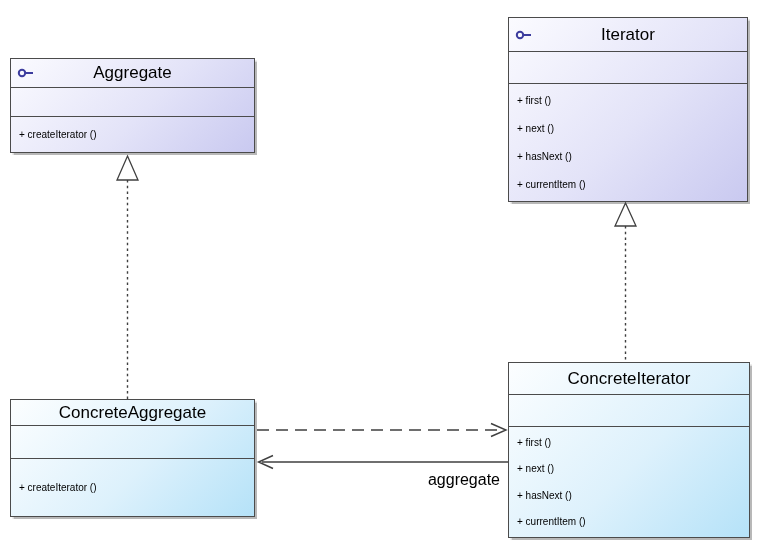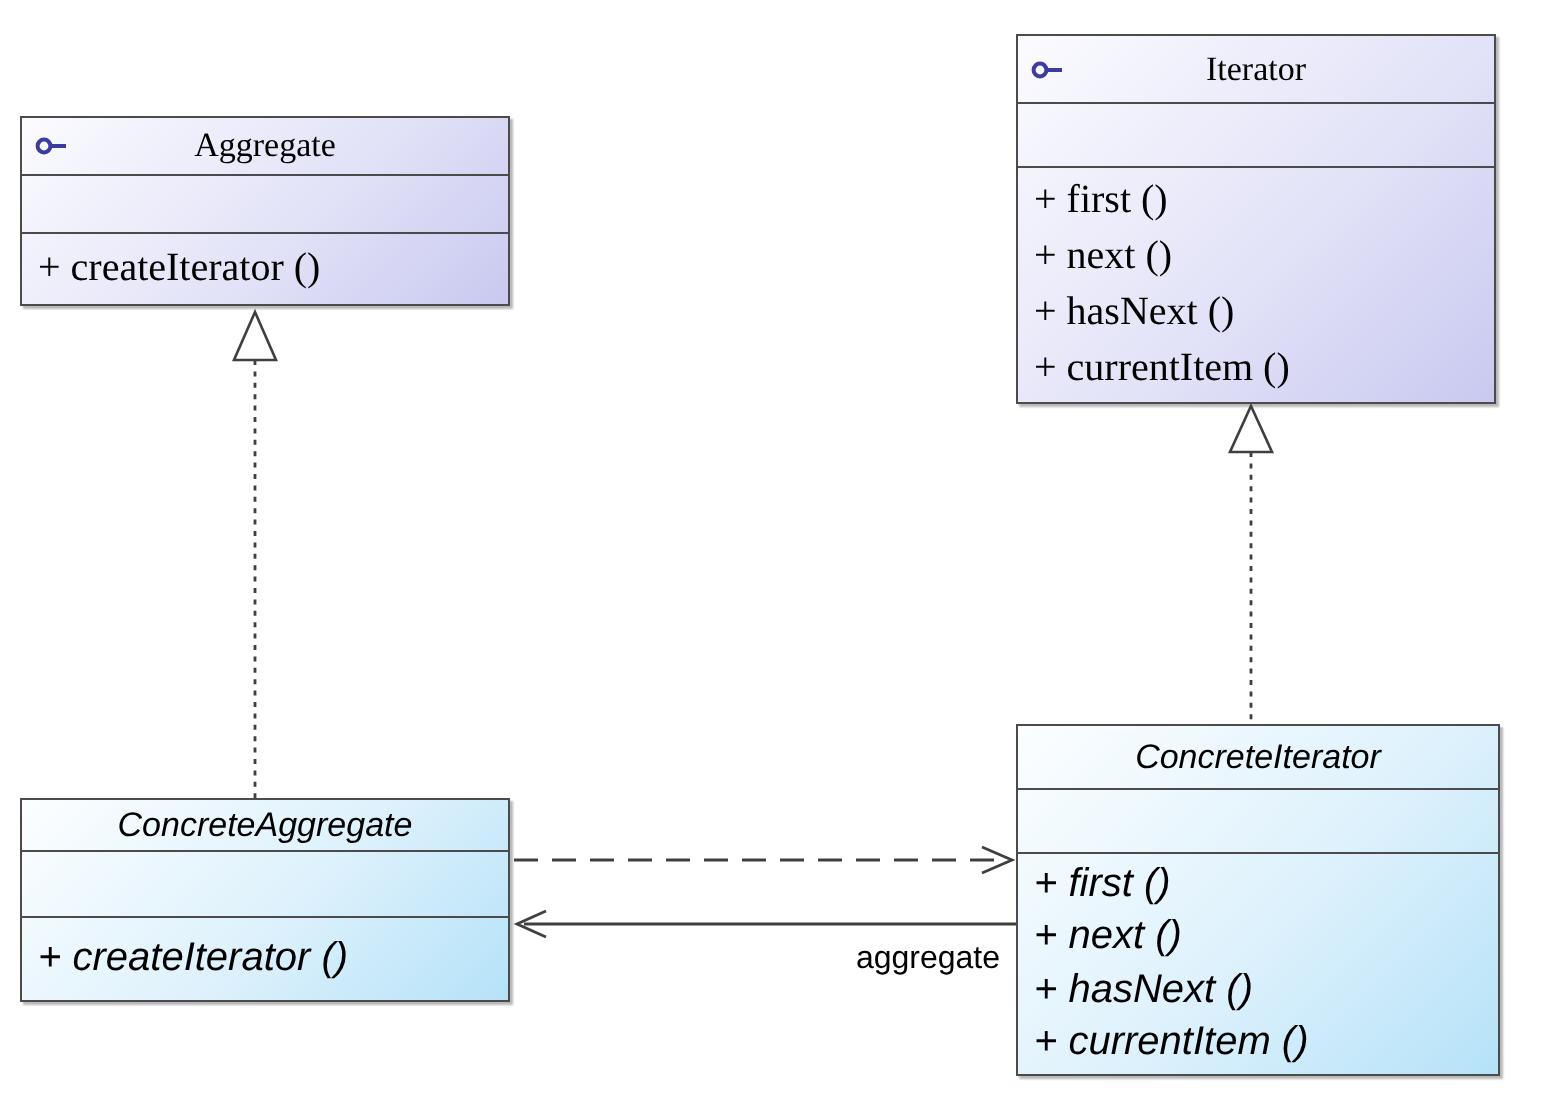--- a/index.html
+++ b/index.html
@@ -18,59 +18,57 @@
   .uml-class{
     position:absolute;
     border:1.5px solid var(--border);
     box-shadow:1.5px 1.5px 1px rgba(0,0,0,0.28);
     display:flex;flex-direction:column;
     box-sizing:border-box;
     z-index:2;
   }
   .uml-class.interface{
     background:linear-gradient(135deg,#fbfbff 0%,#e3e3f8 55%,#c9c9f0 100%);
-    font-family:Liberation Serif, serif;
   }
   .uml-class.concrete{
     background:linear-gradient(135deg,#fcfeff 0%,#ddf1fc 55%,#b5e2f8 100%);
-    font-style:italic;
   }
   .uml-title{
     position:relative;
     display:flex;align-items:center;justify-content:center;
     font-size:17px;color:#000;
     border-bottom:1.5px solid var(--border);
     flex:0 0 auto;
   }
   .lollipop{position:absolute;left:6px;top:50%;transform:translateY(-50%);line-height:0;}
   .uml-attrs{flex:0 0 auto;border-bottom:1.5px solid var(--border);}
   .uml-methods{flex:1 1 auto;display:flex;flex-direction:column;justify-content:space-around;padding:2px 0;}
   .method-row{
     flex:1 1 auto;display:flex;align-items:center;
-    padding-left:8px;font-size:20px;color:#000;white-space:pre;
+    padding-left:8px;font-size:10px;color:#000;white-space:pre;
   }
   #arrow-layer{position:absolute;left:0;top:0;z-index:3;pointer-events:none;}
   .edge-label{
     position:absolute;font-size:16px;color:#000;text-align:right;z-index:4;
   }
   .watermark{
     position:absolute;left:419px;top:510px;z-index:6;
     font-family:"Liberation Mono","DejaVu Sans Mono",monospace;
     font-size:19px;letter-spacing:0.5px;
     color:var(--watermark);opacity:0.85;
     pointer-events:none;white-space:nowrap;
   }
   
   #box-aggregate{left:10px;top:58px;width:245px;height:95px;}
   #box-aggregate .uml-title{height:28px;}
   #box-aggregate .uml-attrs{height:28px;}
   #box-iterator{left:508px;top:17px;width:240px;height:185px;}
   #box-iterator .uml-title{height:33px;}
   #box-iterator .uml-attrs{height:31px;}
-  #box-concrete-aggregate{left:10px;top:399px;width:245px;height:102px;}
+  #box-concrete-aggregate{left:10px;top:399px;width:245px;height:118px;}
   #box-concrete-aggregate .uml-title{height:25px;}
   #box-concrete-aggregate .uml-attrs{height:32px;}
   #box-concrete-iterator{left:508px;top:362px;width:242px;height:176px;}
   #box-concrete-iterator .uml-title{height:31px;}
   #box-concrete-iterator .uml-attrs{height:31px;}
   #label-aggregate{left:385px;top:471px;width:115px;}
   .line{stroke:#3f3f3f;fill:none;}
   .dotted{stroke-dasharray:2.5 3.2;stroke-width:1.4;}
   .dashed{stroke-dasharray:12 7;stroke-width:1.5;}
   .solid{stroke-width:1.4;}

